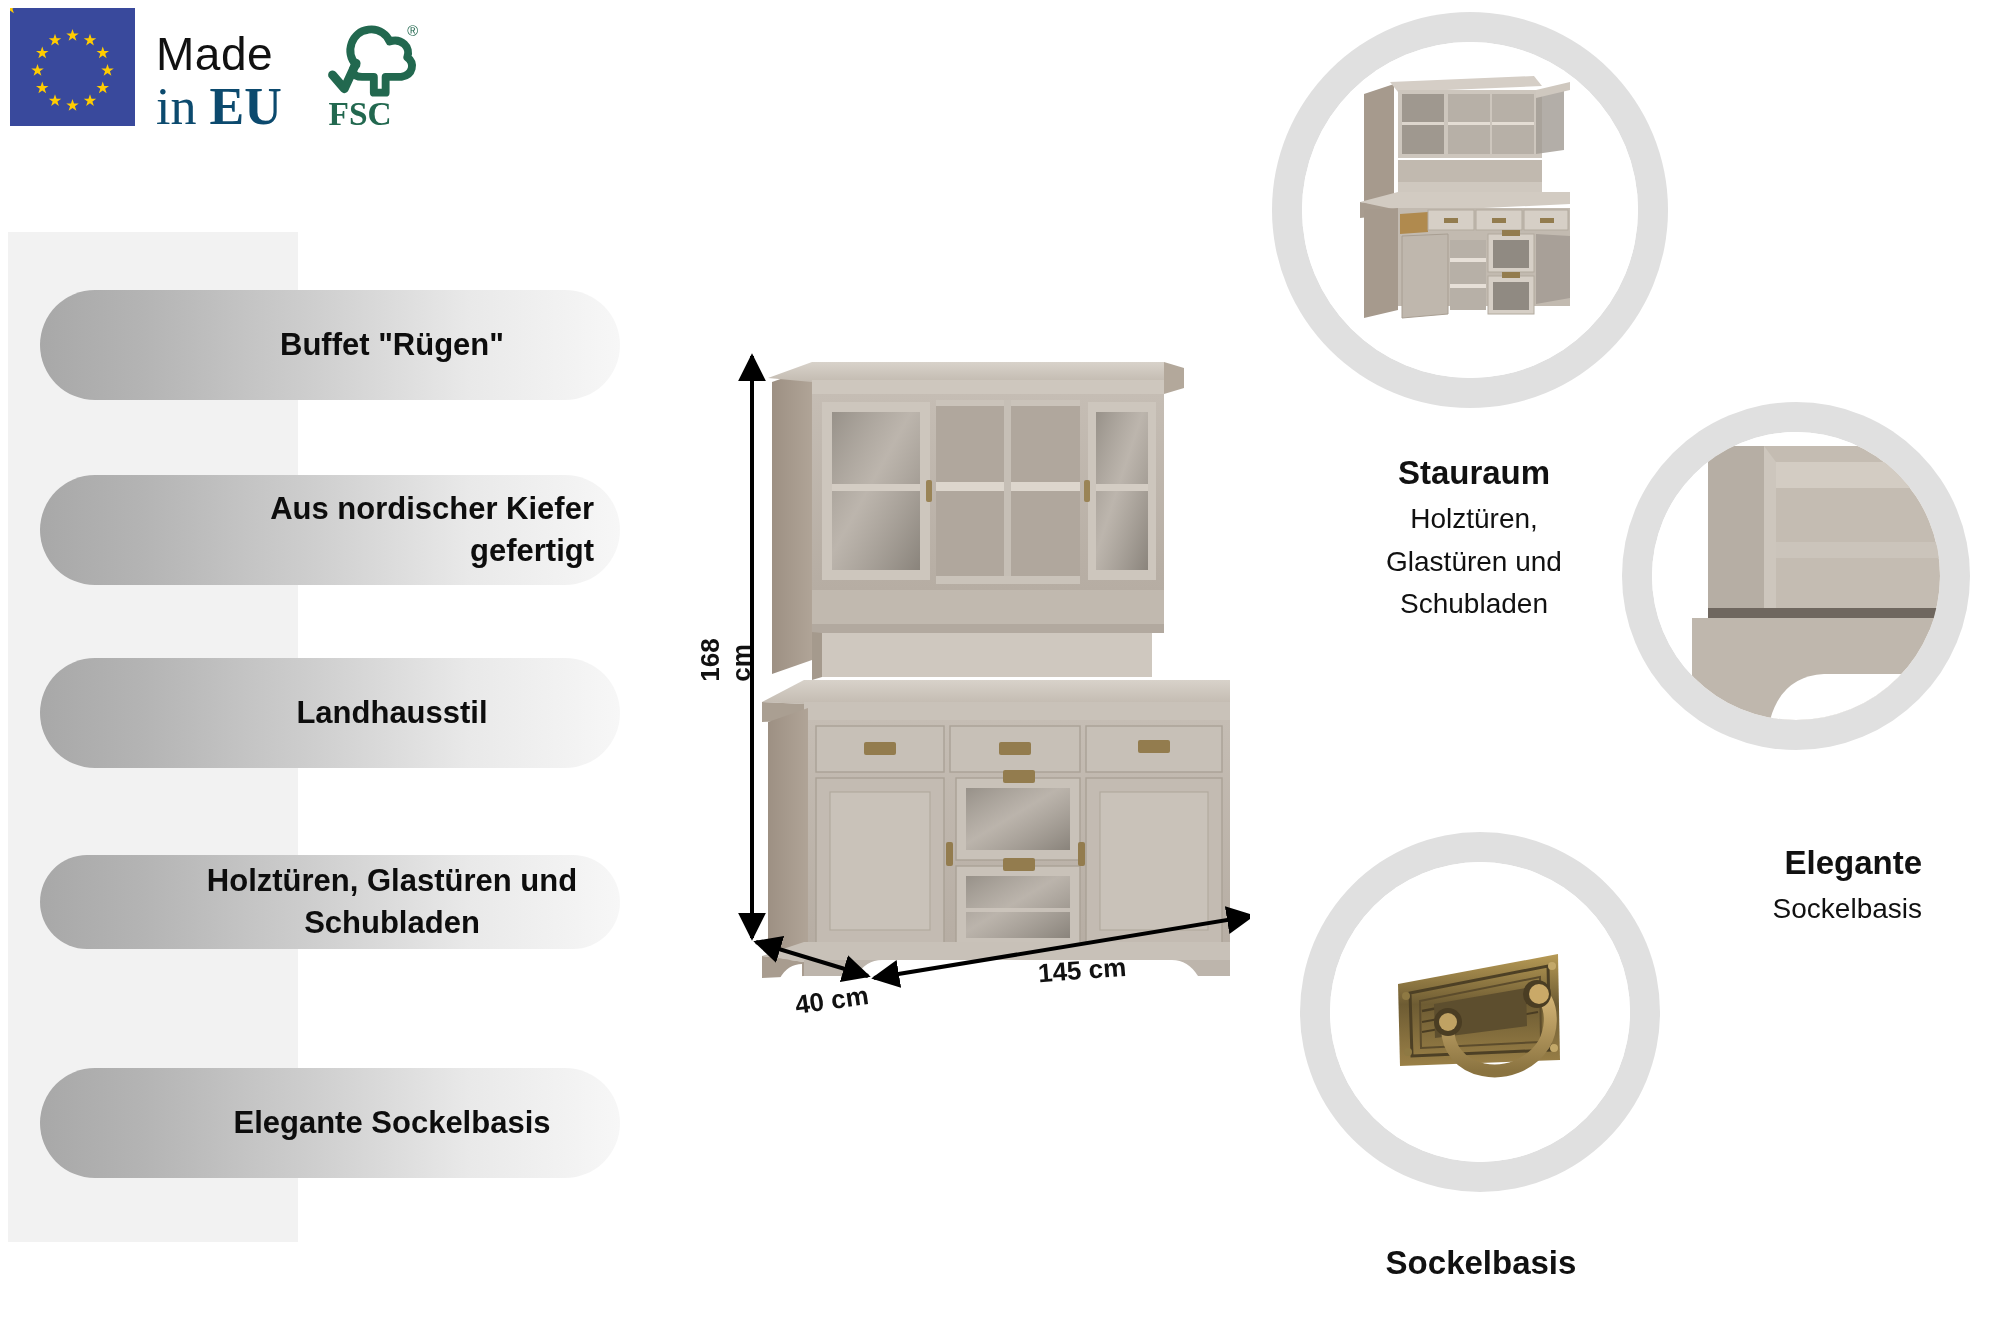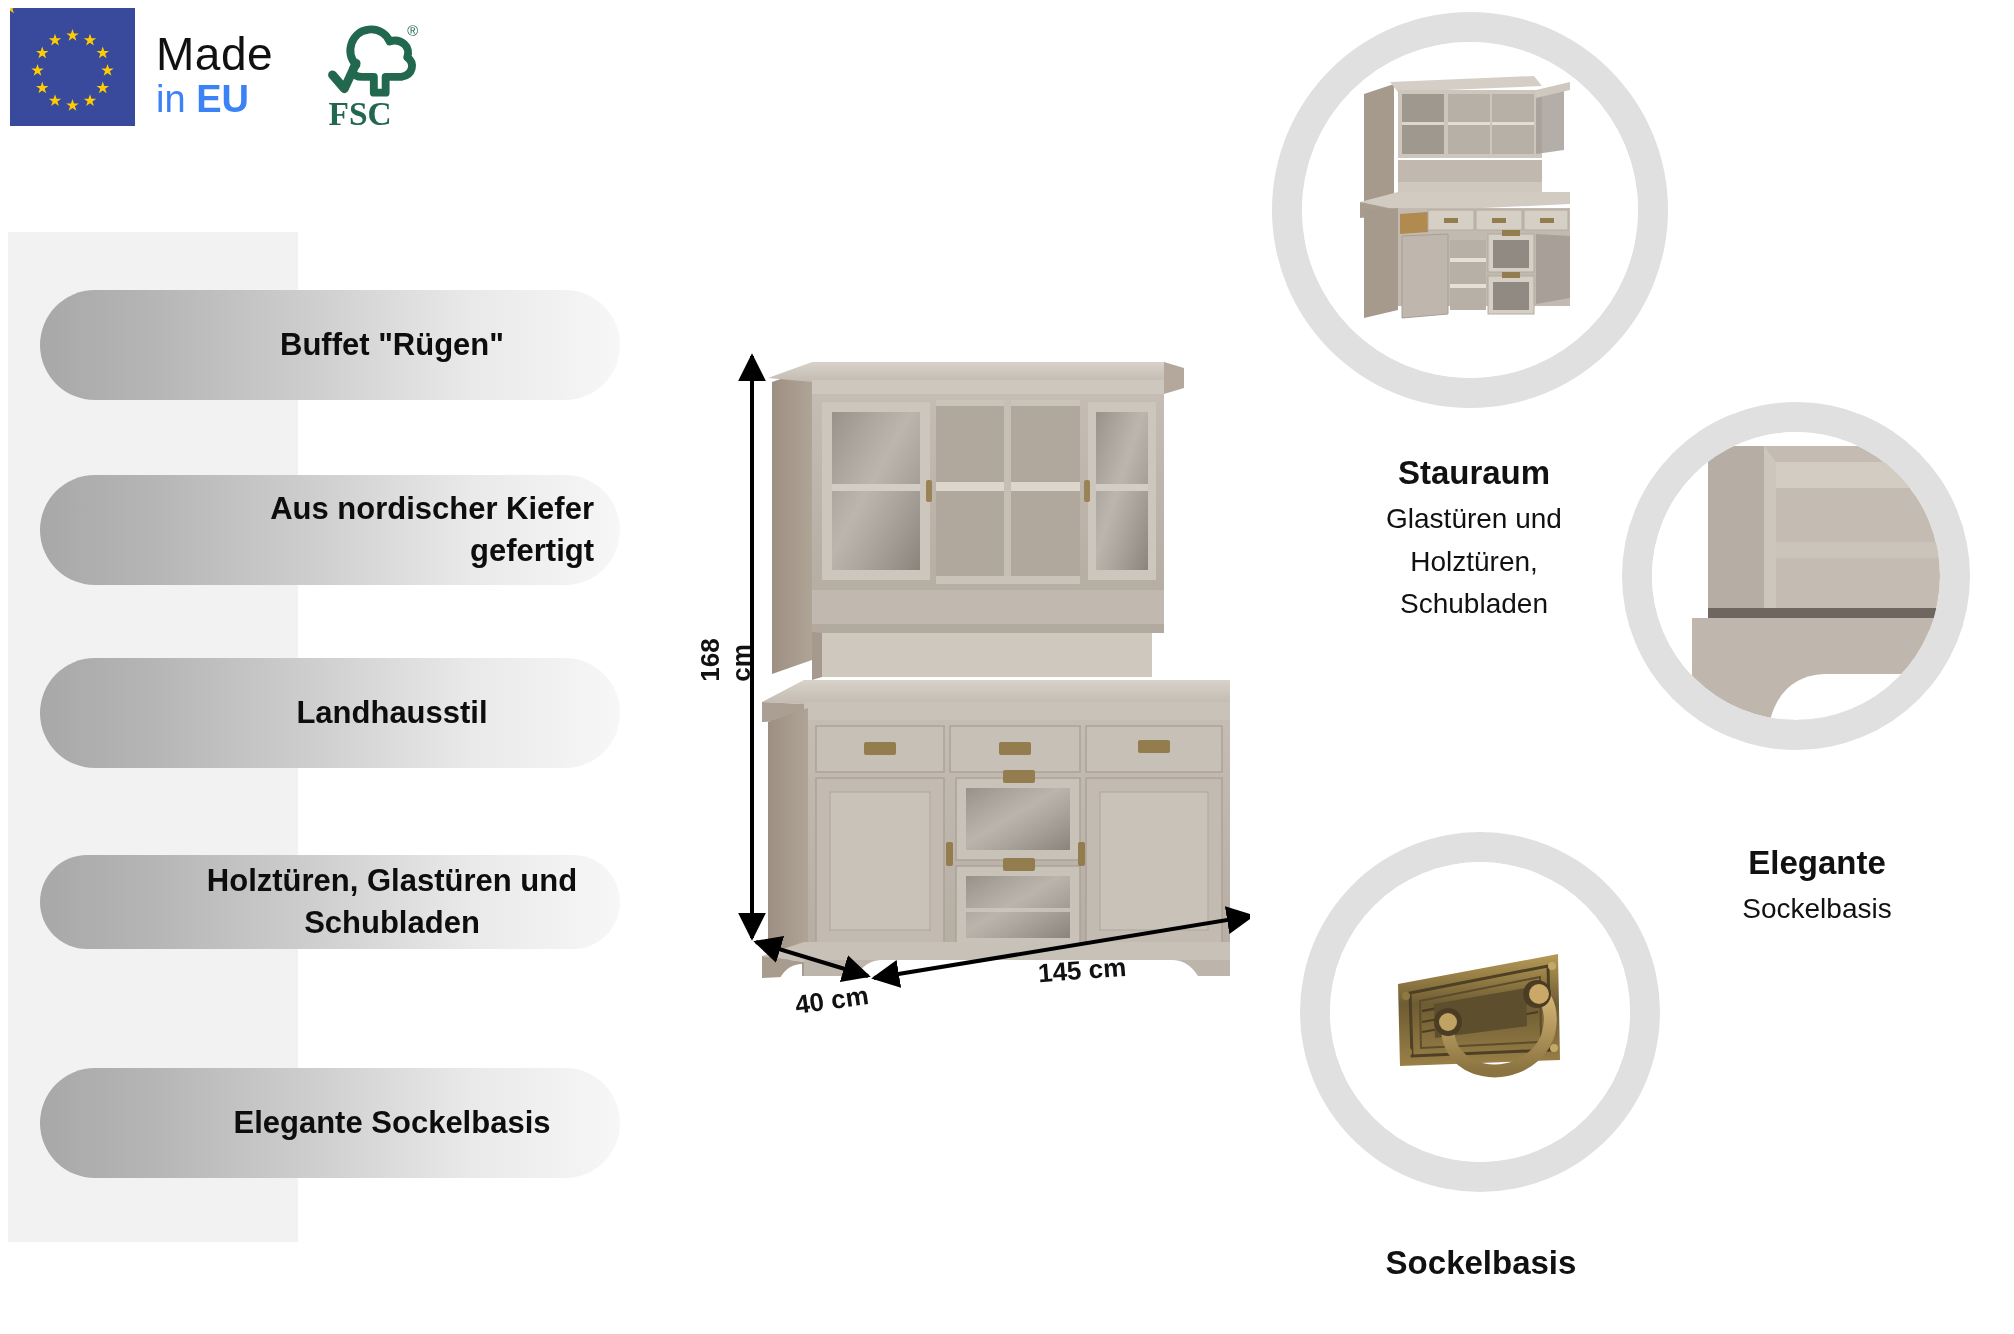--- a/index.html
+++ b/index.html
@@ -9,21 +9,21 @@
     color:#111;
   }
   .abs{position:absolute;}
 
   
   #badges{left:10px;top:8px;width:420px;height:130px;}
   #eu-flag{position:absolute;left:0;top:0;width:125px;height:118px;background:#39499c;}
   #eu-stars{position:absolute;inset:0;}
   #made-in-eu{position:absolute;left:146px;top:6px;line-height:1.06;}
   #made-in-eu .l1{font-size:46px;font-weight:400;letter-spacing:.5px;color:#111;margin-top:16px;}
-  #made-in-eu .l2{font-size:38px;font-weight:400;color:#3b82f6;}
+  #made-in-eu .l2{font-size:52px;font-weight:400;color:#0c4a6e;font-family:Liberation Serif, serif;}
   #made-in-eu .l2 b{font-weight:700;}
   #fsc{position:absolute;left:295px;top:6px;width:118px;height:118px;color:#22684f;}
 
   
   #left-panel{left:8px;top:232px;width:290px;height:1010px;background:#f2f2f2;}
   .pill{
     position:absolute;height:110px;border-radius:55px;
     background:linear-gradient(90deg,#a8a8a8 0%,#b4b4b4 18%,#cfcfcf 48%,#e9e9e9 74%,#f7f7f7 100%);
     display:flex;align-items:center;justify-content:center;
     text-align:center;font-weight:700;font-size:31px;color:#0d0d0d;
@@ -49,21 +49,21 @@
   .circ{position:absolute;border-radius:50%;background:#fff;
         box-shadow:0 0 0 30px #e0e0e0;overflow:hidden;}
   #c-stor{left:1302px;top:42px;width:336px;height:336px;}
   #c-sock{left:1652px;top:432px;width:288px;height:288px;}
   #c-grip{left:1330px;top:862px;width:300px;height:300px;}
 
   .cap{position:absolute;text-align:center;line-height:1.52;}
   .cap .h{font-size:33px;font-weight:700;display:block;}
   .cap .t{font-size:28px;font-weight:400;display:block;}
   #cap-stor{left:1298px;top:448px;width:352px;}
-  #cap-sock{left:1672px;top:838px;width:290px;}
+  #cap-sock{left:1632px;top:838px;width:290px;text-align:right;}
   #cap-grip{left:1316px;top:1238px;width:330px;}
 </style>
 </head>
 <body>
 
 <div class="abs" id="badges">
 
   <div id="eu-flag">
     <svg id="eu-stars" viewBox="0 0 100 100" aria-hidden="true">
       <g fill="#ffcc00">
@@ -276,22 +276,22 @@
     <rect x="186" y="234" width="46" height="38" fill="#d6cfc6" stroke="#b2aa9e"></rect>
     <rect x="191" y="240" width="36" height="28" fill="#7e7870" opacity=".8"></rect>
     <rect x="200" y="188" width="18" height="6" fill="#937c4e"></rect>
     <rect x="200" y="230" width="18" height="6" fill="#937c4e"></rect>
 
     <polygon points="234,192 268,194 268,256 234,262" fill="#a8a098"></polygon>
   </svg>
 </div>
 <div class="cap" id="cap-stor">
   <span class="h">Stauraum</span>
+  <span class="t">Holztüren,</span>
   <span class="t">Glastüren und</span>
-  <span class="t">Holztüren,</span>
   <span class="t">Schubladen</span>
 </div>
 
 <div class="circ" id="c-sock">
   <svg viewBox="0 0 288 288" width="288" height="288" aria-hidden="true">
     <rect width="288" height="288" fill="#fff"></rect>
     <polygon points="56,14 288,14 288,198 56,198" fill="#c4bcb2"></polygon>
     <polygon points="56,14 112,14 112,198 56,198" fill="#b6aea4"></polygon>
     <polygon points="112,14 124,30 124,182 112,198" fill="#cdc6bd"></polygon>
     <polygon points="124,30 288,30 288,56 124,56" fill="#d3ccc3"></polygon>

